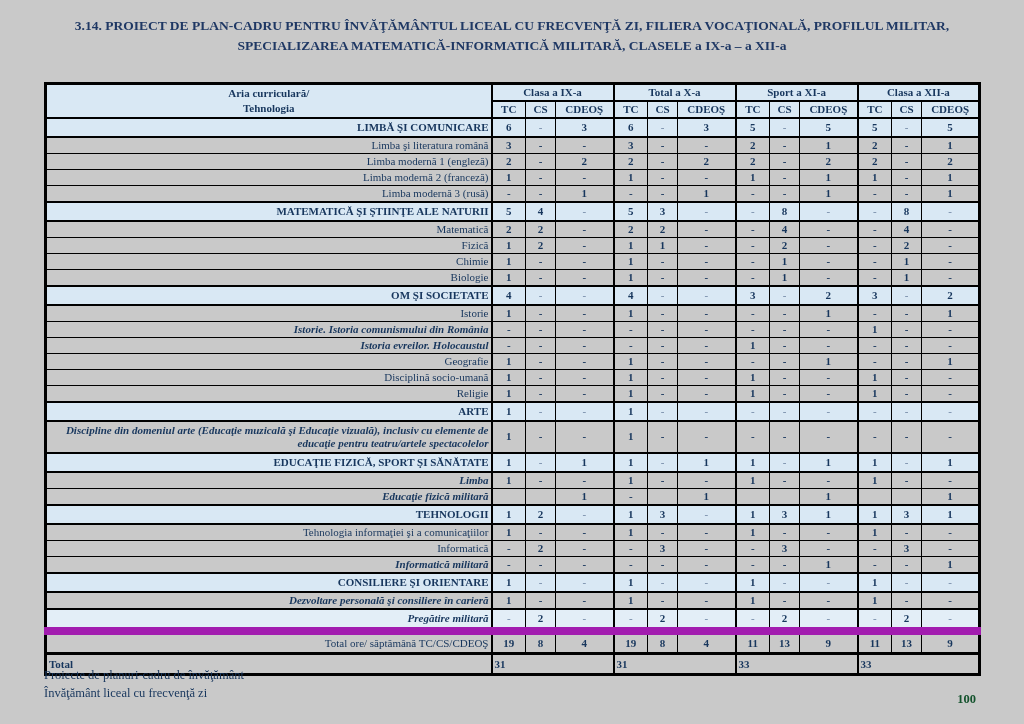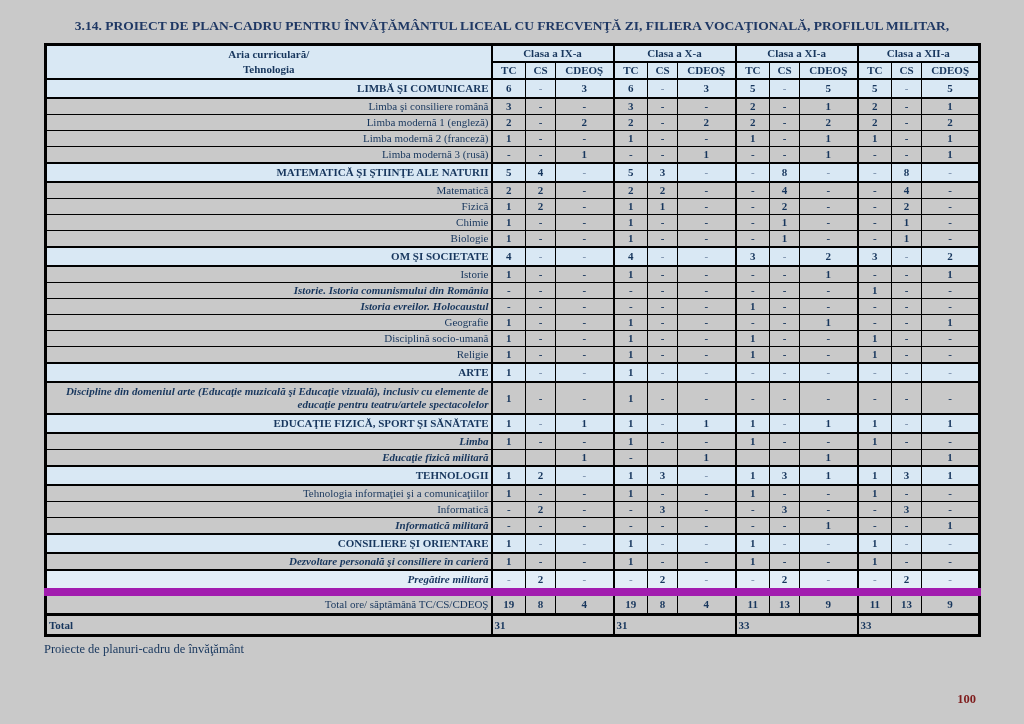--- a/index.html
+++ b/index.html
@@ -5,21 +5,21 @@
   html,body{margin:0;padding:0;}
   body{
     width:1024px;height:724px;
     background:#c9c9c9;
     font-family:"Liberation Serif", serif;
     color:#17365d;
     position:relative;
     overflow:hidden;
   }
   .title{
-    margin:16px 38px 7px 38px;
+    margin:16px 38px 25px 38px;
     text-align:center;
     font-weight:bold;
     font-size:13.5px;
     line-height:1.5;
     color:#1f3864;
   }
   table{
     border-collapse:collapse;
     table-layout:fixed;
     margin-left:44px;
@@ -71,38 +71,39 @@
   td.gstart, th.gstart{border-left:2px solid #000;}
   tr.grand td{
     border-top:3px solid #000;
     font-weight:bold;
     text-align:left;
     line-height:18px;
   }
   tr.row-category td.dash, tr.row-military td.dash{color:#7d92ad;}
   .footer{
     position:absolute;
-    left:44px; top:640px;
+    left:44px; top:666px;
     font-size:12.5px;
     line-height:1.45;
     color:#17365d;
   }
   .page-number{
     position:absolute;
     right:48px; top:692px;
     font-size:12.5px;
     font-weight:bold;
-    color:#7f1d1d;
+    color:#14532d;
   }
 </style>
 </head>
 <body>
 
 <div class="title">
   <div>3.14. PROIECT DE PLAN-CADRU PENTRU ÎNVĂŢĂMÂNTUL LICEAL CU FRECVENŢĂ ZI, FILIERA VOCAŢIONALĂ, PROFILUL MILITAR,</div>
+  <div>SPECIALIZAREA MATEMATICĂ-INFORMATICĂ MILITARĂ, CLASELE a IX-a – a XII-a</div>
 </div>
 
 <table>
   <colgroup>
     <col style="width:446px">
     <col style="width:34px">
       <col style="width:30px">
       <col style="width:58px">
     <col style="width:34px">
       <col style="width:30px">
@@ -114,22 +115,22 @@
       <col style="width:30px">
       <col style="width:58px">
   </colgroup>
   <thead id="thead">
       <tr>
         <th class="corner" rowspan="2">
           <div>Aria curriculară/</div>
           <div>Tehnologia</div>
         </th>
         <th class="group gstart" colspan="3">Clasa a IX-a</th>
-        <th class="group gstart" colspan="3">Clasa a X-a</th>
-        <th class="group gstart" colspan="3">Clasa a XI-a</th>
+        <th class="group gstart" colspan="3">Total a X-a</th>
+        <th class="group gstart" colspan="3">Sport a XI-a</th>
         <th class="group gstart" colspan="3">Clasa a XII-a</th>
       </tr>
       <tr>
         <th class="sub gstart">TC</th>
         <th class="sub">CS</th>
         <th class="sub">CDEOŞ</th>
         <th class="sub gstart">TC</th>
         <th class="sub">CS</th>
         <th class="sub">CDEOŞ</th>
         <th class="sub gstart">TC</th>
@@ -150,21 +151,21 @@
         <td class="val dash">-</td>
         <td class="val">3</td>
         <td class="val gstart">5</td>
         <td class="val dash">-</td>
         <td class="val">5</td>
         <td class="val gstart">5</td>
         <td class="val dash">-</td>
         <td class="val">5</td>
       </tr>
       <tr class="row-plain">
-        <td class="label">Limba şi consiliere română</td>
+        <td class="label">Limba şi literatura română</td>
         <td class="val gstart">3</td>
         <td class="val dash">-</td>
         <td class="val dash">-</td>
         <td class="val gstart">3</td>
         <td class="val dash">-</td>
         <td class="val dash">-</td>
         <td class="val gstart">2</td>
         <td class="val dash">-</td>
         <td class="val">1</td>
         <td class="val gstart">2</td>
@@ -596,15 +597,16 @@
         <td class="val gstart" colspan="3">31</td>
         <td class="val gstart" colspan="3">31</td>
         <td class="val gstart" colspan="3">33</td>
         <td class="val gstart" colspan="3">33</td>
       </tr>
     </tbody>
 </table>
 
 <div class="footer">
   <div>Proiecte de planuri-cadru de învăţământ</div>
+  <div>Învăţământ liceal cu frecvenţă zi</div>
 </div>
 
 <div class="page-number">100</div>
 
 </body></html>

